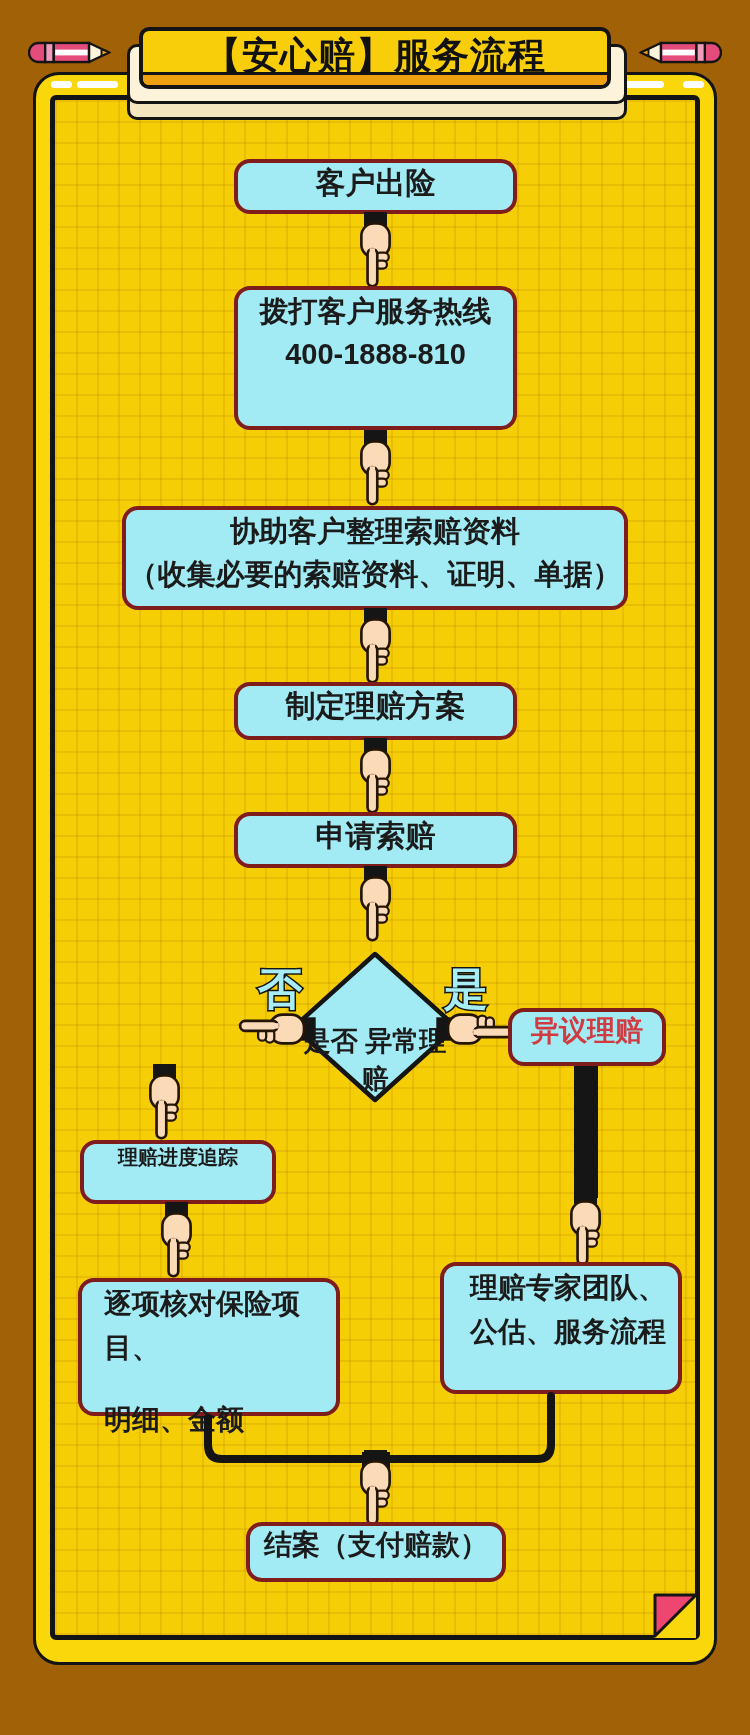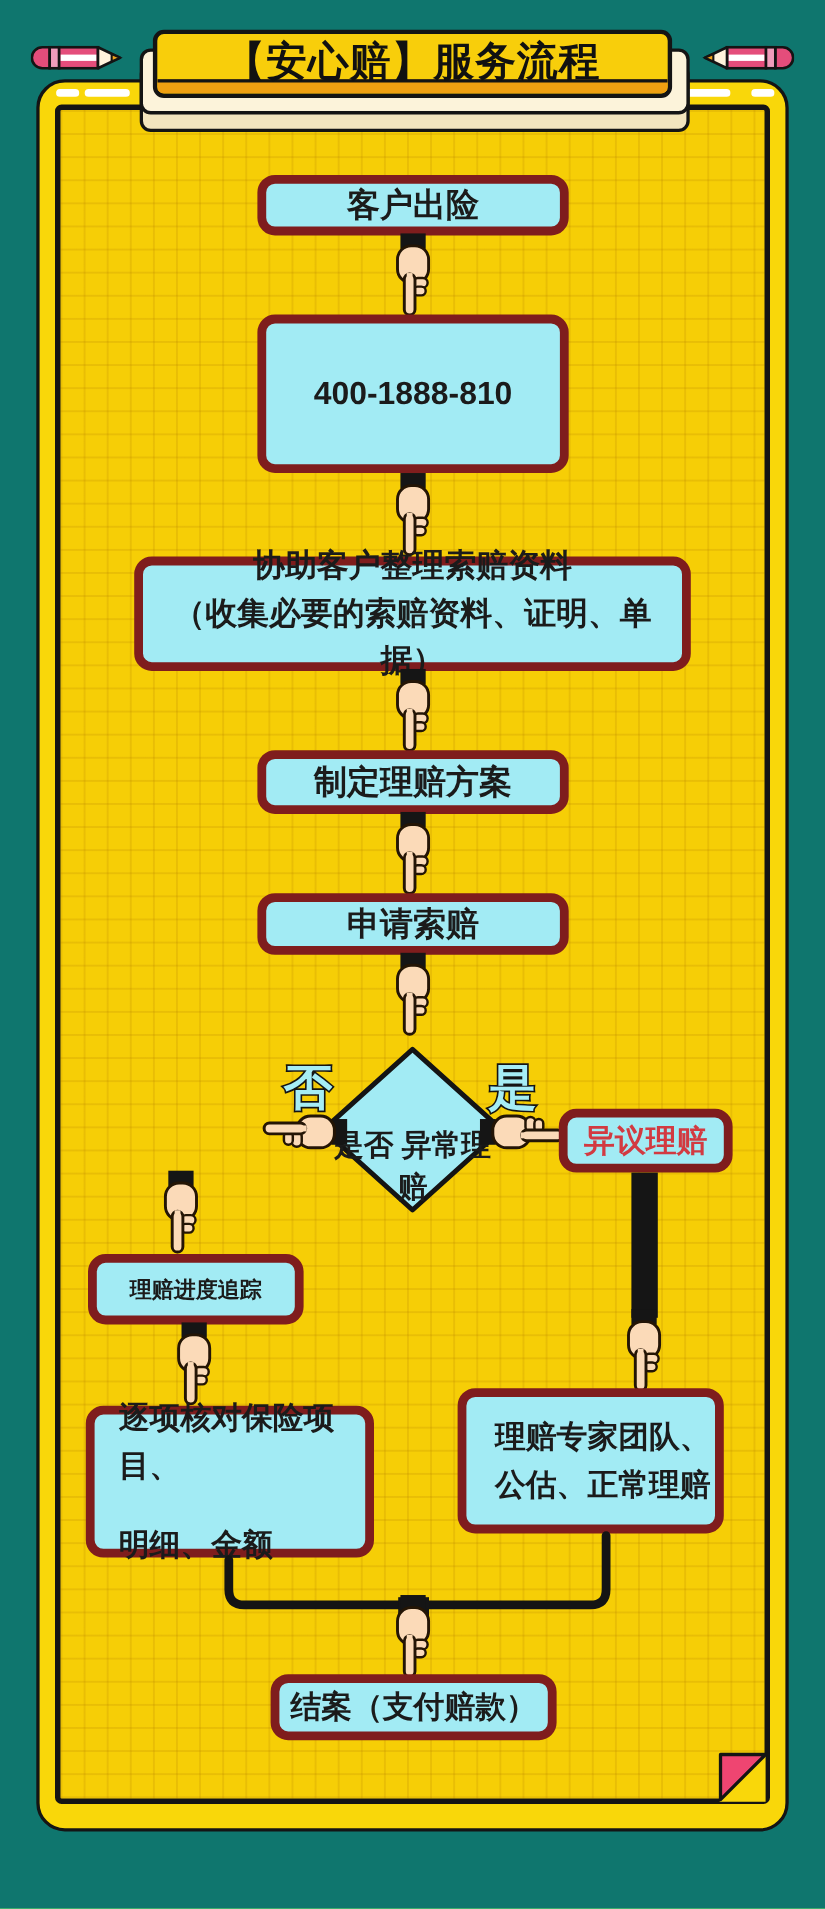--- a/index.html
+++ b/index.html
@@ -1,18 +1,18 @@
 <!DOCTYPE html>
 <html><head>
 <meta charset="utf-8">
 <style>
   html,body{margin:0;padding:0;background:#18bd92;}
   #page-root{
     position:relative;width:750px;height:1735px;overflow:hidden;
-    background:#0f766e;
+    background:#a16207;
     font-family:"Liberation Sans", sans-serif;
     color:#1a1a1a;
   }
   .abs{position:absolute;}
   
   .sheet{
     left:33px;top:72px;width:684px;height:1593px;
     background:#f9d70a;border:3px solid #141414;border-radius:26px;
     box-sizing:border-box;
   }
@@ -31,22 +31,22 @@
   .banner-tan{left:127px;top:58px;width:500px;height:62px;background:#f3e5be;border:3px solid #141414;border-radius:10px;box-sizing:border-box;}
   .banner-cream{left:127px;top:44px;width:500px;height:60px;background:#fcf3da;border:3px solid #141414;border-radius:10px;box-sizing:border-box;}
   .banner-plate{left:139px;top:27px;width:472px;height:62px;background:#f8ce0b;border:4px solid #141414;border-radius:10px;box-sizing:border-box;overflow:hidden;}
   .banner-plate .strip{position:absolute;left:0;right:0;bottom:0;height:10px;background:#efa011;border-top:3px solid #141414;}
   .page-title{
     left:139px;top:27px;width:472px;height:58px;line-height:58px;text-align:center;
     font-size:37px;font-weight:800;letter-spacing:1px;color:#111;
   }
   
   .fbox{
-    background:#a2ebf4;border:8px solid #7f1d1d;border-radius:16px;
-    box-sizing:border-box;display:flex;flex-direction:column;justify-content:center;
+    background:#a2ebf4;border:4px solid #7f1d1d;border-radius:16px;
+    box-sizing:border-box;display:flex;flex-direction:column;justify-content:flex-start;
     text-align:center;font-weight:600;color:#1b1b1b;
   }
   .fbox .ln{display:block;}
   .red{color:#d23a41;}
   
   .decision-label{
     font-size:44px;font-weight:800;color:#a6edf5;
     -webkit-text-stroke:3px #141414;paint-order:stroke fill;
   }
   .diamond-text{
@@ -110,20 +110,21 @@
 
   <div class="abs fbox" style="left:234px;top:159px;width:283px;height:55px;font-size:30px;">
     <span class="ln">客户出险</span>
   </div>
 
   <svg class="abs hand-svg" style="left:349px;top:212px;" width="53" height="76" viewBox="0 0 60 86">
       <use href="#hand-g"></use>
     </svg>
 
   <div class="abs fbox" style="left:234px;top:286px;width:283px;height:144px;font-size:29px;line-height:43px;">
+    <span class="ln">拨打客户服务热线</span>
     <span class="ln">400-1888-810</span>
   </div>
 
   <svg class="abs hand-svg" style="left:349px;top:430px;" width="53" height="76" viewBox="0 0 60 86">
       <use href="#hand-g"></use>
     </svg>
 
   <div class="abs fbox" style="left:122px;top:506px;width:506px;height:104px;font-size:29px;line-height:43px;">
     <span class="ln">协助客户整理索赔资料</span>
     <span class="ln">（收集必要的索赔资料、证明、单据）</span>
@@ -191,23 +192,23 @@
 
   <div class="abs fbox" style="left:508px;top:1008px;width:158px;height:58px;font-size:28px;">
     <span class="ln red">异议理赔</span>
   </div>
 
   <div class="abs sleeve" style="left:574px;top:1066px;width:24px;height:132px;"></div>
   <svg class="abs hand-svg" style="left:559px;top:1190px;" width="53" height="76" viewBox="0 0 60 86">
       <use href="#hand-g"></use>
     </svg>
 
-  <div class="abs fbox" style="left:416px;top:1262px;width:242px;height:132px;font-size:28px;line-height:44px;align-items:flex-start;padding-left:26px;text-align:left;">
+  <div class="abs fbox" style="left:440px;top:1262px;width:242px;height:132px;font-size:28px;line-height:44px;align-items:flex-start;padding-left:26px;text-align:left;">
     <span class="ln">理赔专家团队、</span>
-    <span class="ln">公估、正常理赔</span>
+    <span class="ln">公估、服务流程</span>
   </div>
 
   <svg class="abs" style="left:70px;top:1385px;" width="520" height="85" viewBox="0 0 520 85">
     <path d="M138,33 L138,60 Q138,74 152,74 L467,74 Q481,74 481,60 L481,11" fill="none" stroke="#141414" stroke-width="8" stroke-linecap="round"></path>
   </svg>
   <div class="abs sleeve" style="left:362px;top:1452px;width:28px;height:28px;"></div>
   <svg class="abs hand-svg" style="left:349px;top:1450px;" width="53" height="76" viewBox="0 0 60 86">
       <use href="#hand-g"></use>
     </svg>
 

